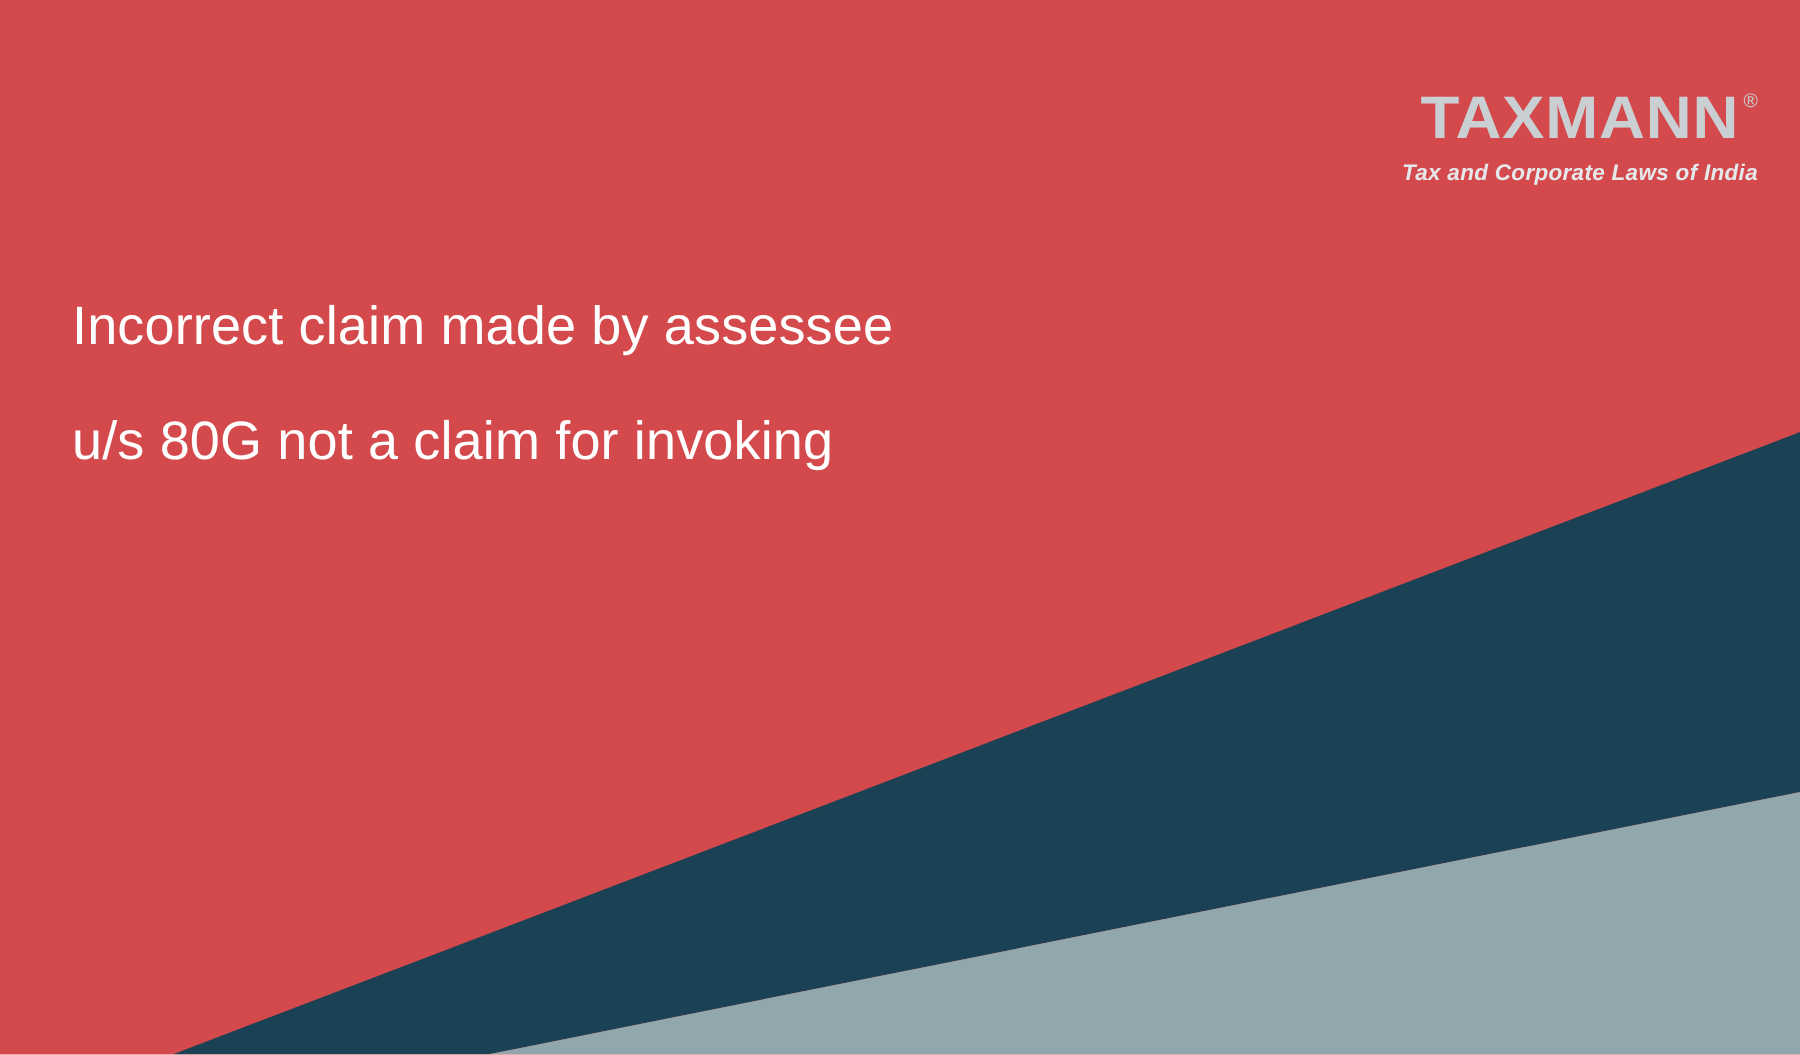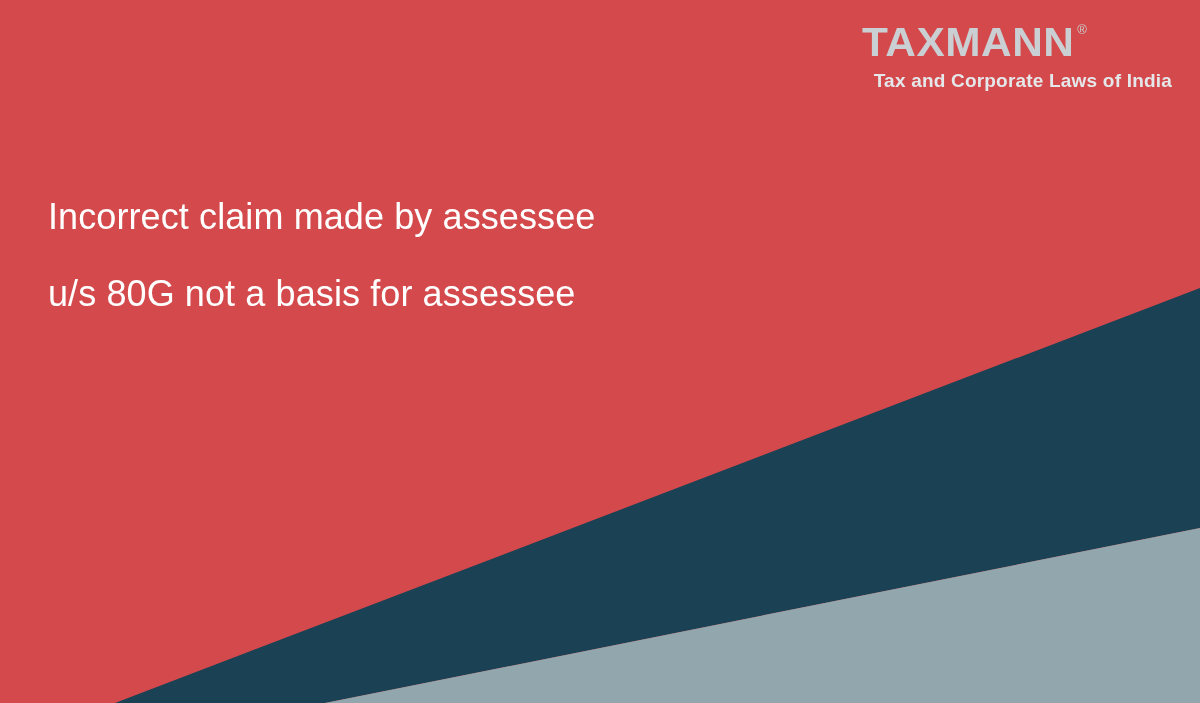--- a/index.html
+++ b/index.html
@@ -35,22 +35,23 @@
     top: 22px;
     right: 28px;
     text-align: right;
     z-index: 5;
     user-select: none;
   }
 
   .logo-wordmark-row {
     display: flex;
     align-items: flex-start;
-    justify-content: flex-start;
+    justify-content: flex-end;
     line-height: 1;
+    margin-top: 37px;
   }
 
   .logo-wordmark {
     font-family: "Liberation Sans", sans-serif;
     font-weight: 700;
     font-size: 40px;
     letter-spacing: 0.5px;
     color: #C9CFD2;
     line-height: 1;
     transform: scaleX(1.06);
@@ -63,25 +64,26 @@
     color: #C9CFD2;
     line-height: 1;
     margin-left: 3px;
     margin-top: 1px;
   }
 
   .logo-tagline {
     margin-top: 9px;
     font-family: "Liberation Sans", sans-serif;
     font-weight: 700;
-    font-size: 19px;
+    font-size: 15px;
     letter-spacing: 0.2px;
     color: #E4E8EA;
     line-height: 1;
     white-space: nowrap;
+    font-style: italic;
   }
 
   
   .headline {
     position: absolute;
     left: 48px;
     top: 178px;
     z-index: 4;
     max-width: 900px;
   }
@@ -109,16 +111,16 @@
   <div class="logo-block">
     <div class="logo-wordmark-row">
       <span class="logo-wordmark">TAXMANN</span>
       <span class="logo-reg">®</span>
     </div>
     <div class="logo-tagline">Tax and Corporate Laws of India</div>
   </div>
 
   <div class="headline">
     <div class="headline-line">Incorrect claim made by assessee</div>
-    <div class="headline-line">u/s 80G not a basis for assessee</div>
+    <div class="headline-line">u/s 80G not a claim for invoking</div>
   </div>
 
 </div>
 
 </body></html>

